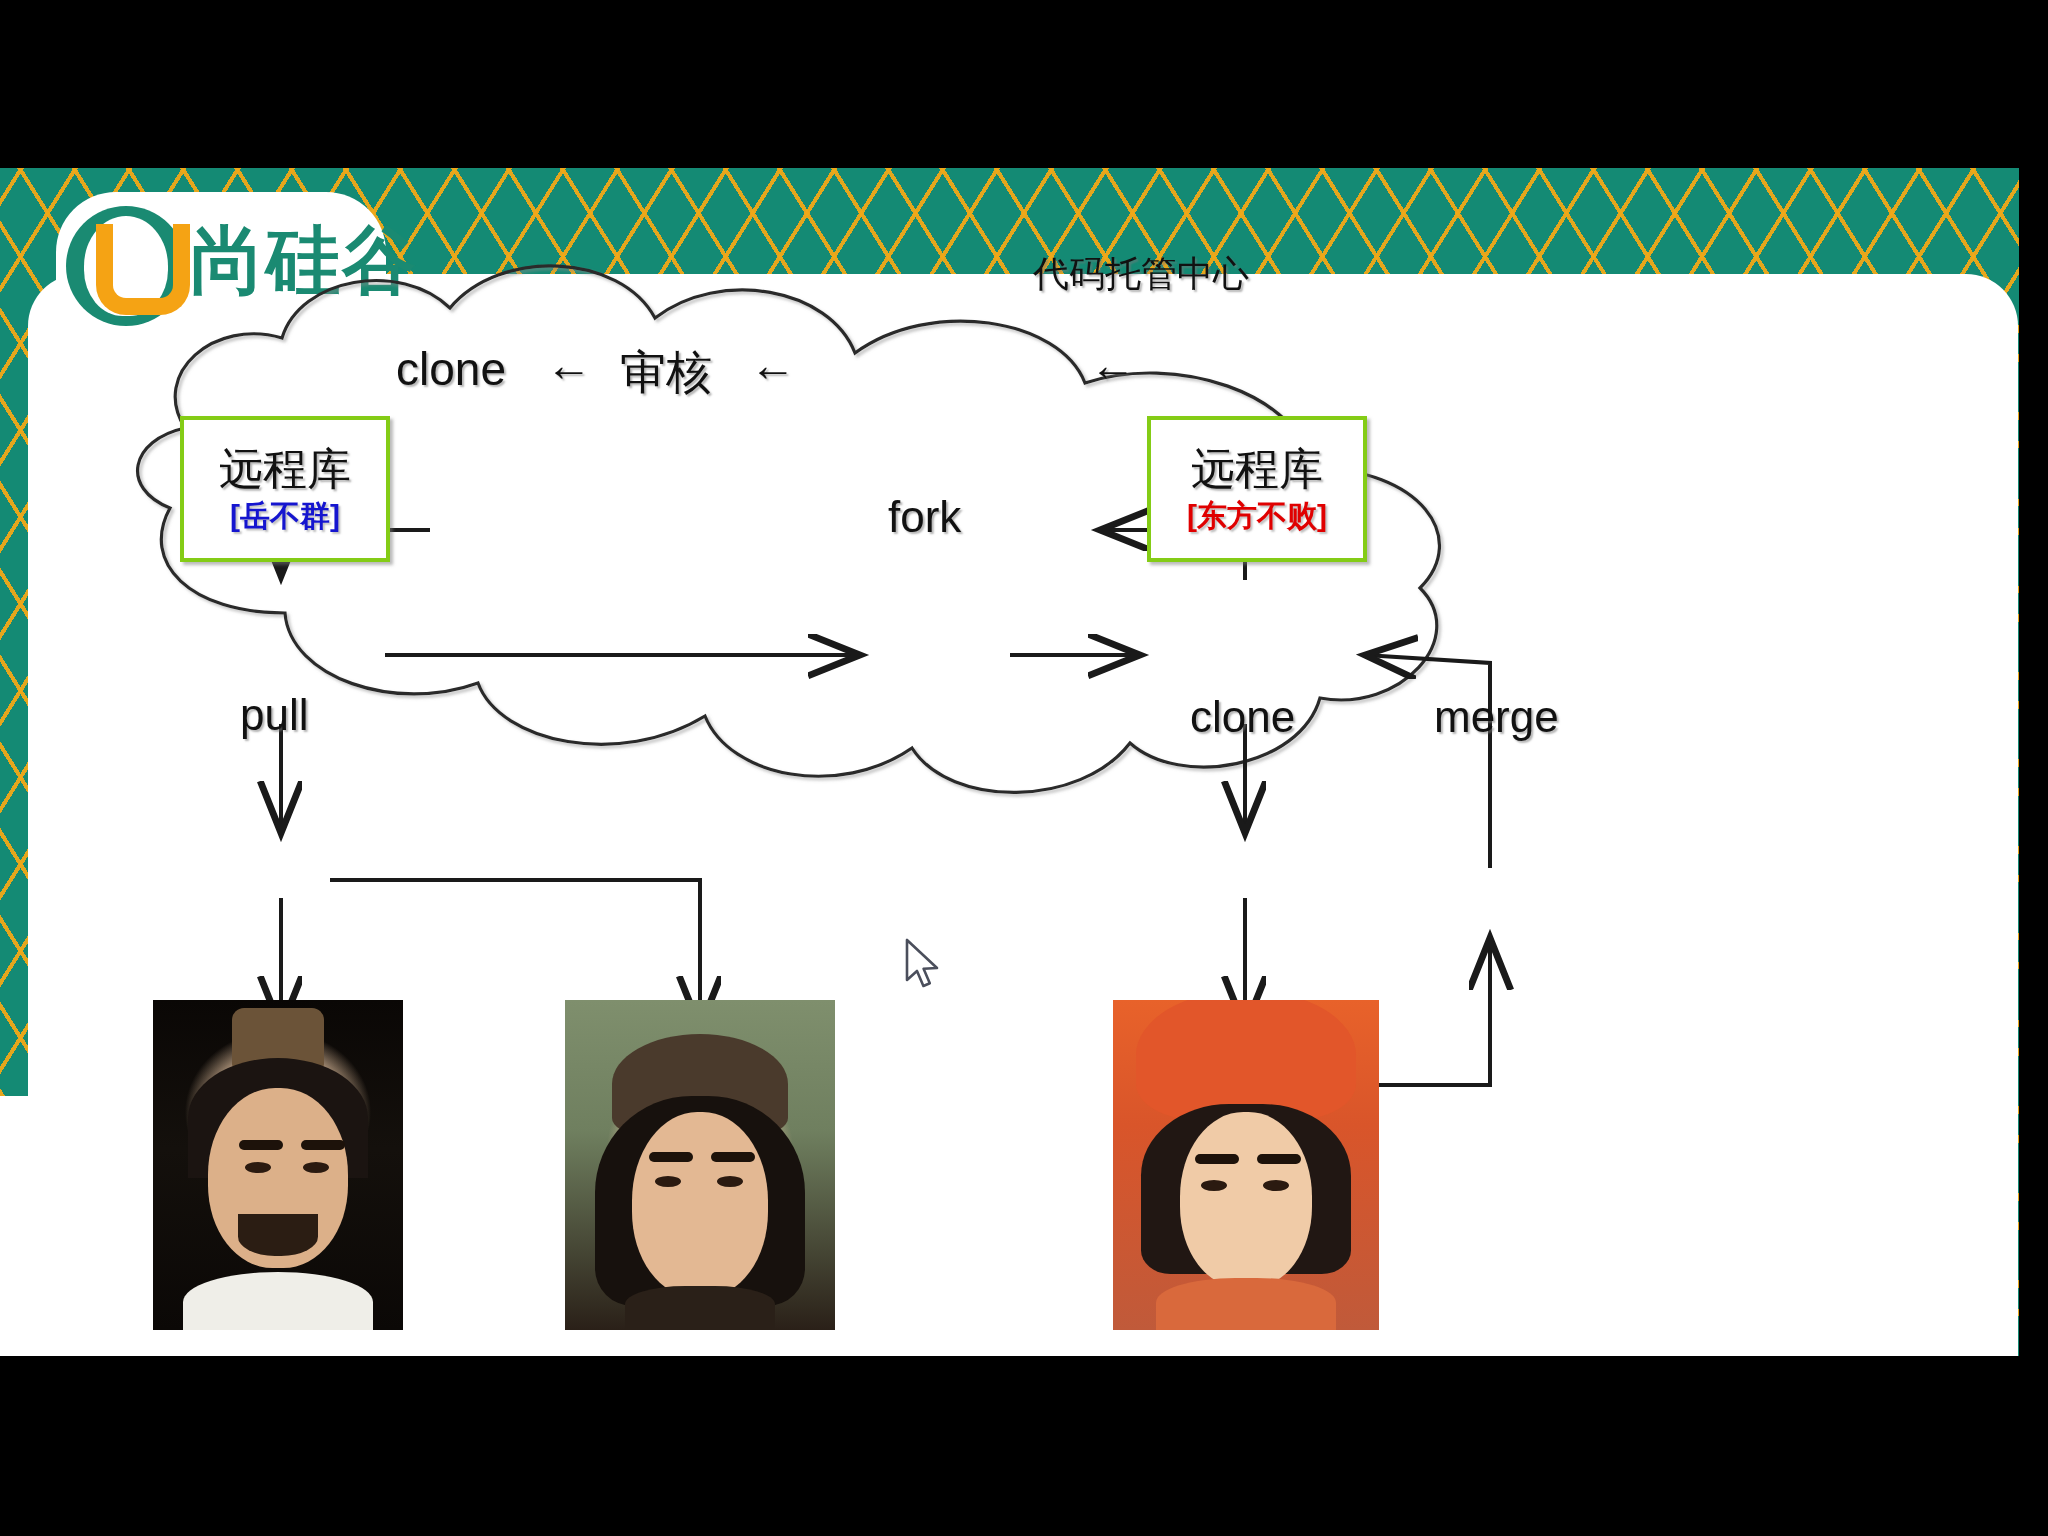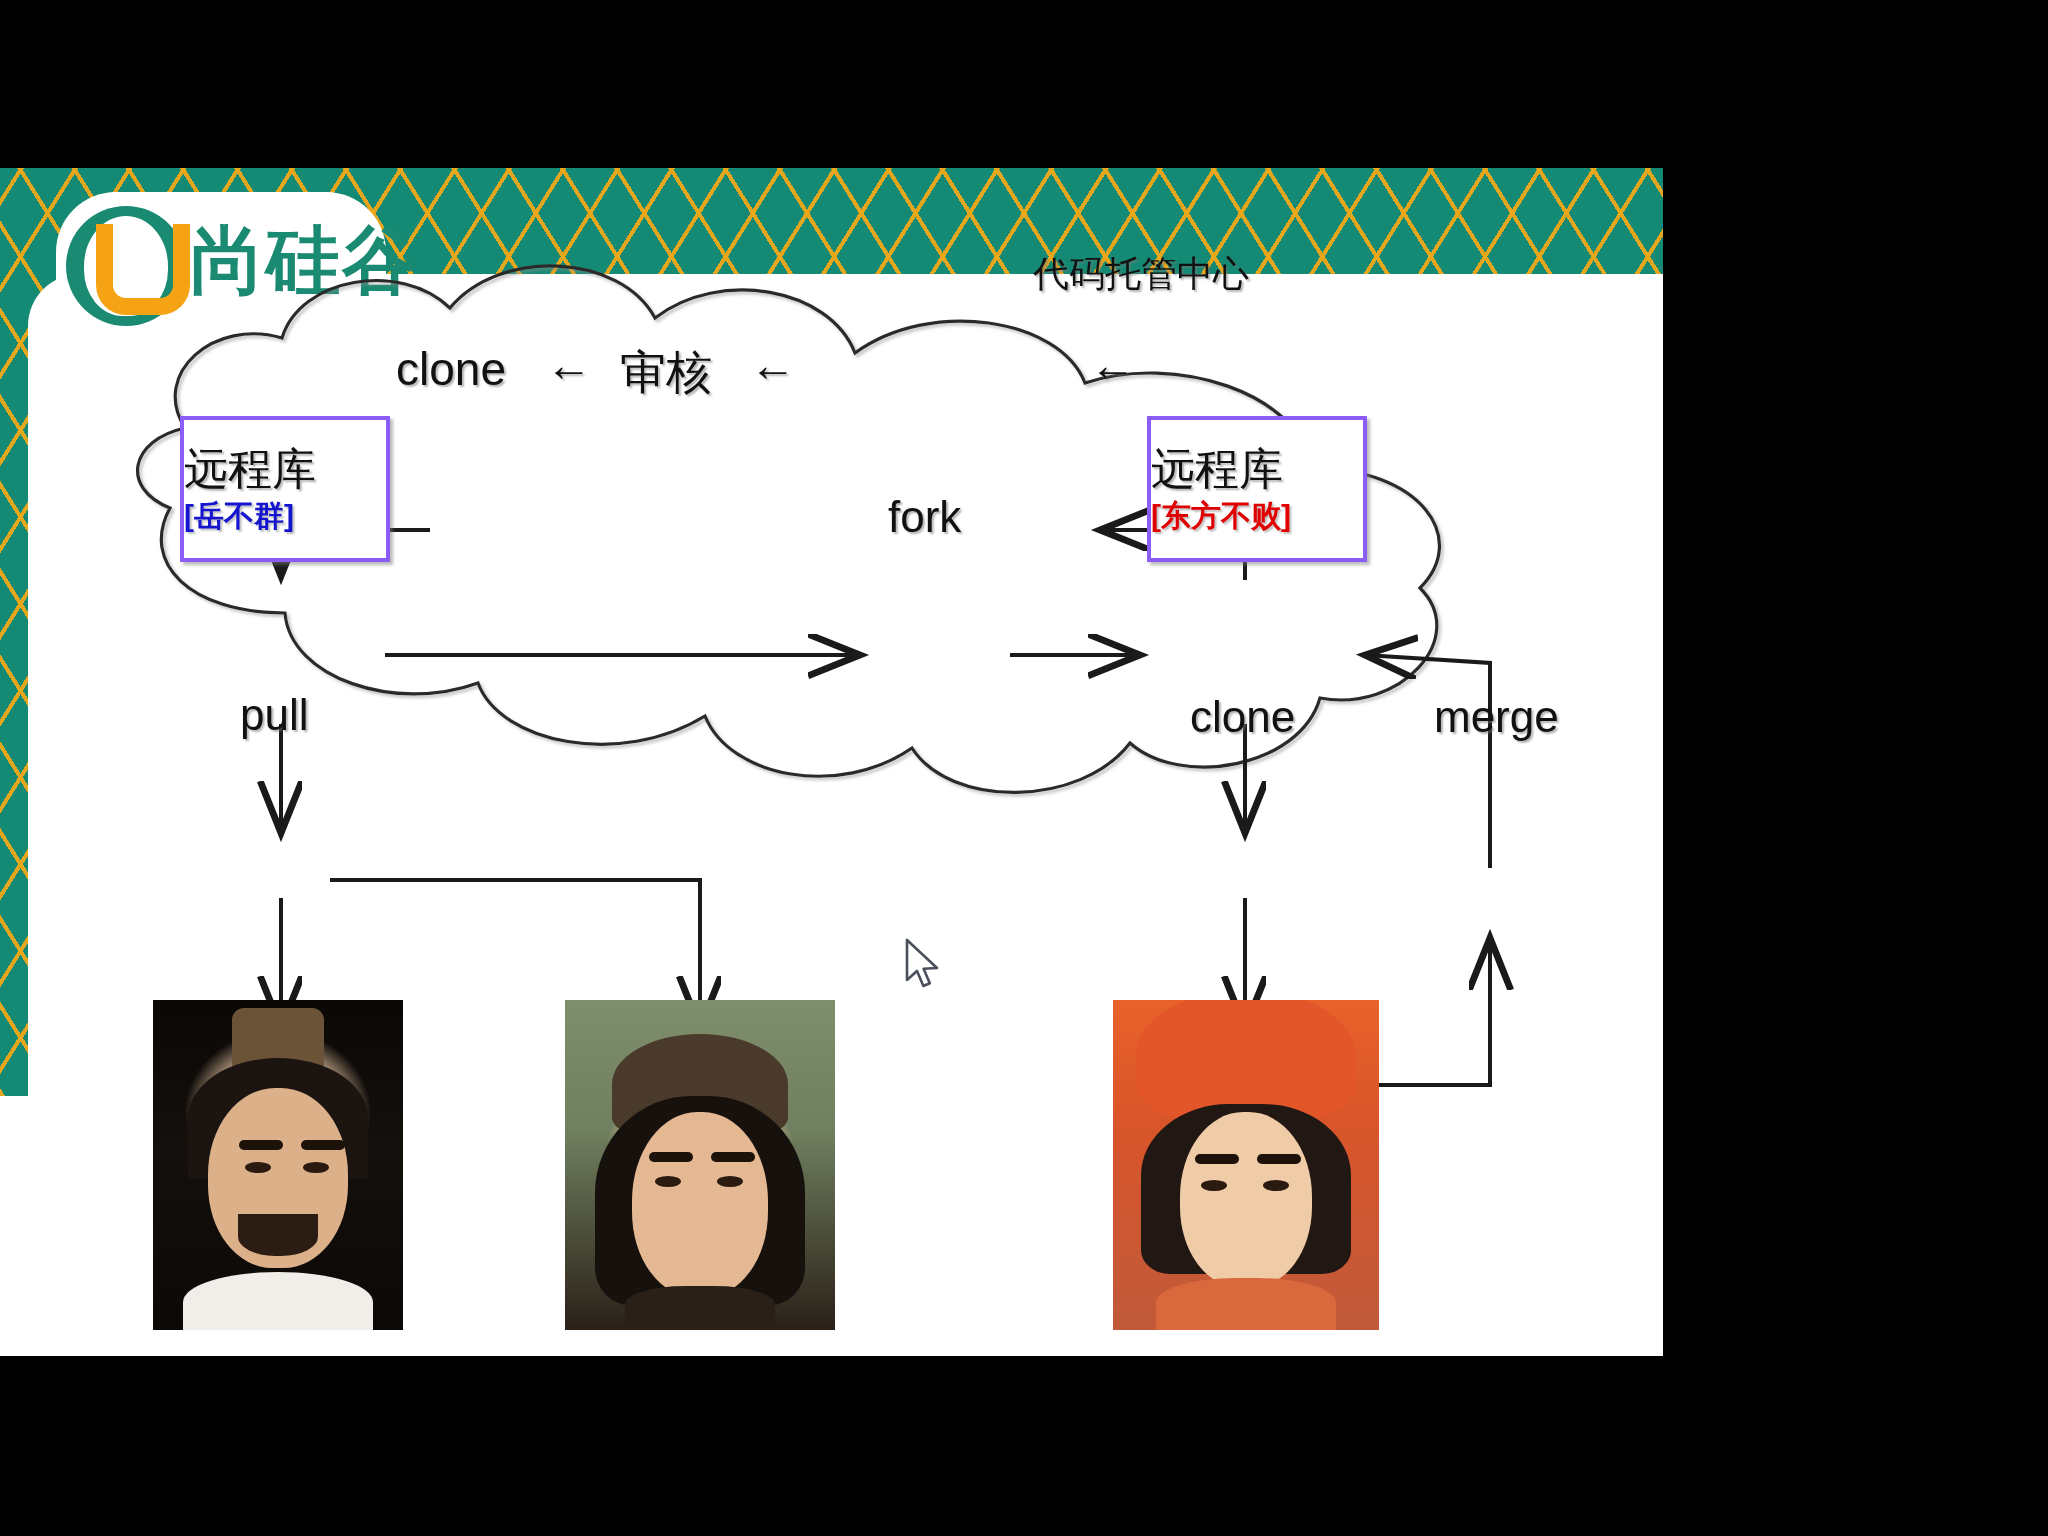--- a/index.html
+++ b/index.html
@@ -1,18 +1,18 @@
 <!DOCTYPE html>
 <html><head>
 <meta charset="utf-8">
 <style>
   html,body{margin:0;padding:0;background:#000;}
   body{width:2048px;height:1536px;overflow:hidden;font-family:"Liberation Sans","DejaVu Sans",sans-serif;}
 
-  #screen{position:relative;width:1663px;height:1536px;background:#e5e5e5;overflow:hidden;}
+  #screen{position:relative;width:2019px;height:1536px;background:#e5e5e5;overflow:hidden;}
 
   
   #slide{
     position:absolute;left:0;top:168px;width:2048px;height:1188px;
     background:#148a74;
     overflow:hidden;
   }
   
   #slide .lattice{
     position:absolute;inset:0;
@@ -48,22 +48,22 @@
   #diagram{position:absolute;left:0;top:168px;width:2048px;height:1188px;}
 
   
   .lbl{position:absolute;color:#111;white-space:nowrap;
        text-shadow:2px 2px 2px rgba(120,120,120,.55);}
   .cloud-title{font-size:36px;text-align:center;}
   .flow{font-size:46px;}
   .op{font-size:44px;}
 
   
-  .box{position:absolute;background:#fff;border:4px solid #8b5cf6;
-       display:flex;flex-direction:column;justify-content:center;
+  .box{position:absolute;background:#fff;border:4px solid #84cc16;
+       display:flex;flex-direction:column;align-items:center;justify-content:center;
        box-shadow:3px 3px 3px rgba(120,120,120,.5);}
   .box .t1{font-size:44px;color:#111;line-height:1.05;text-shadow:2px 2px 2px rgba(130,130,130,.6);}
   .box .t2{font-size:30px;font-weight:700;line-height:1.05;margin-top:8px;text-shadow:2px 2px 2px rgba(150,150,150,.6);}
 
   
   .photo{position:absolute;overflow:hidden;}
   .photo .sky{position:absolute;inset:0;}
   .p1 .sky{background:
      radial-gradient(ellipse 60% 40% at 50% 34%, #e8c6a4 0 38%, rgba(232,198,164,0) 62%),
      linear-gradient(#0a0705,#14100c 45%,#0b0806);}

